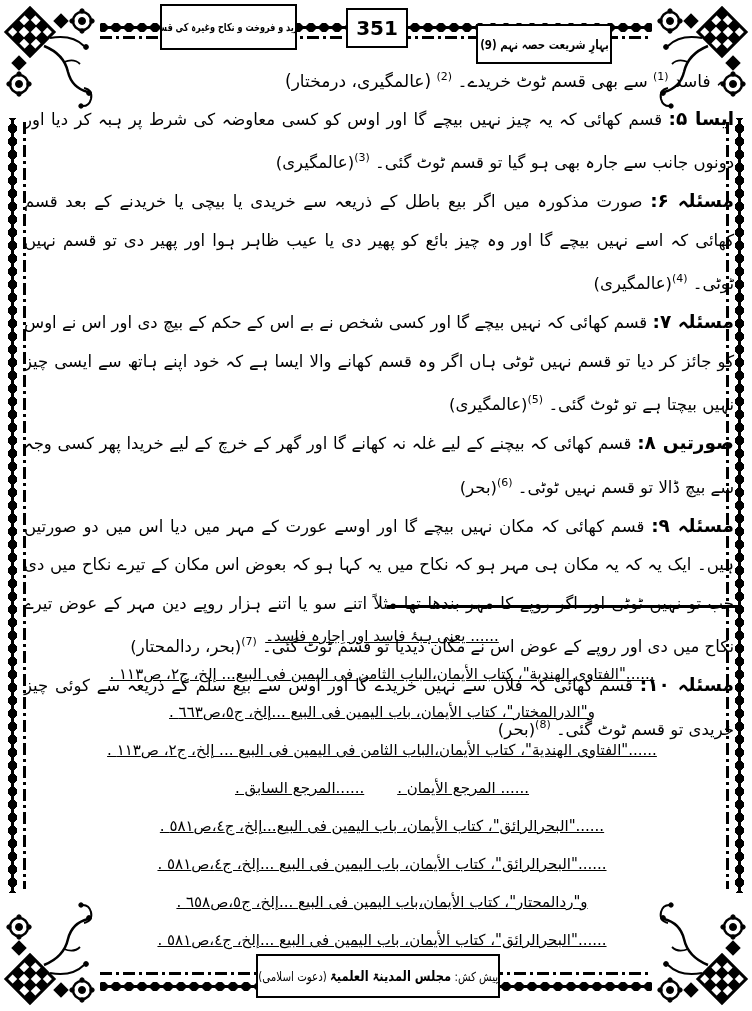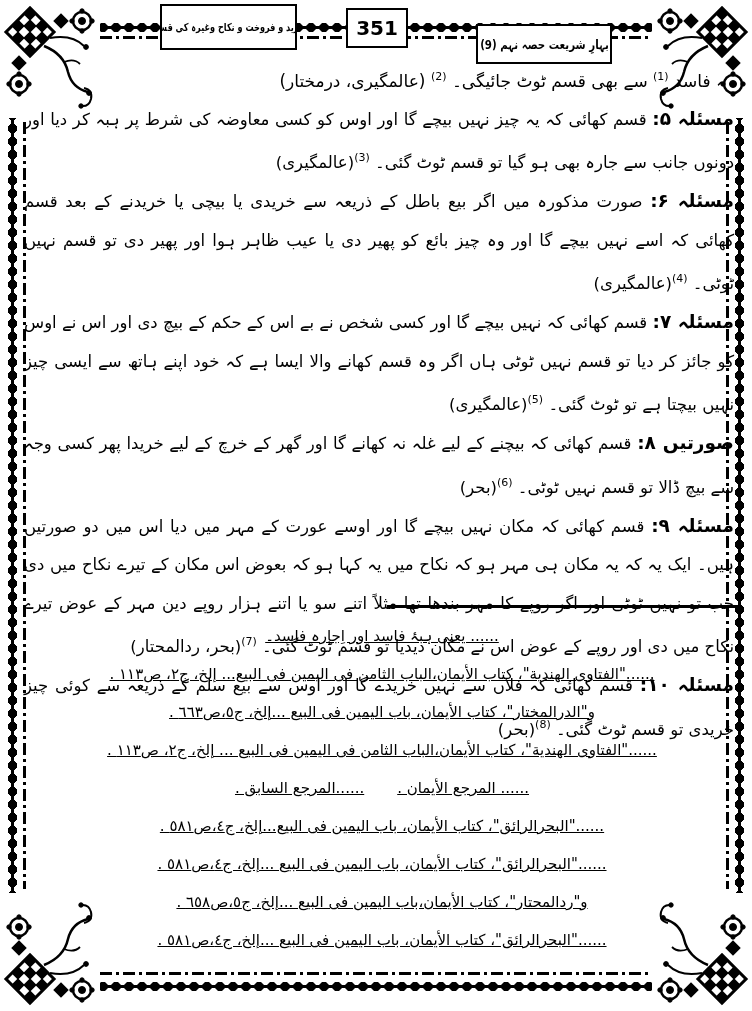--- a/index.html
+++ b/index.html
@@ -225,26 +225,26 @@
     <span>351</span>
   </div>
   <div class="hbox box-right-title">
     <span class="squeeze80">بہارِ شریعت حصہ نہم (9)</span>
   </div>
 
   <div class="text-area">
     <p class="intro-line">
       <span>کہ فاسد</span>
       <span class="sup">(1)</span>
-      <span>سے بھی قسم ٹوٹ جائیگی۔</span>
+      <span>سے بھی قسم ٹوٹ خریدے۔</span>
       <span class="sup">(2)</span>
       <span>(عالمگیری، درمختار)</span>
     </p>
     <div>
-        <div class="masla"><span class="masla-label">مسئلہ ۵:</span> <span>قسم کھائی کہ یہ چیز نہیں بیچے گا اور اوس کو کسی معاوضہ کی شرط پر ہبہ کر دیا اور دونوں جانب سے جارہ بھی ہو گیا تو قسم ٹوٹ گئی۔</span> <span class="sup">(3)</span><span>(عالمگیری)</span></div>
+        <div class="masla"><span class="masla-label">ایسا ۵:</span> <span>قسم کھائی کہ یہ چیز نہیں بیچے گا اور اوس کو کسی معاوضہ کی شرط پر ہبہ کر دیا اور دونوں جانب سے جارہ بھی ہو گیا تو قسم ٹوٹ گئی۔</span> <span class="sup">(3)</span><span>(عالمگیری)</span></div>
         <div class="masla"><span class="masla-label">مسئلہ ۶:</span> <span>صورت مذکورہ میں اگر بیع باطل کے ذریعہ سے خریدی یا بیچی یا خریدنے کے بعد قسم کھائی کہ اسے نہیں بیچے گا اور وہ چیز بائع کو پھیر دی یا عیب ظاہر ہوا اور پھیر دی تو قسم نہیں ٹوٹی۔</span> <span class="sup">(4)</span><span>(عالمگیری)</span></div>
         <div class="masla"><span class="masla-label">مسئلہ ۷:</span> <span>قسم کھائی کہ نہیں بیچے گا اور کسی شخص نے بے اس کے حکم کے بیچ دی اور اس نے اوس کو جائز کر دیا تو قسم نہیں ٹوٹی ہاں اگر وہ قسم کھانے والا ایسا ہے کہ خود اپنے ہاتھ سے ایسی چیز نہیں بیچتا ہے تو ٹوٹ گئی۔</span> <span class="sup">(5)</span><span>(عالمگیری)</span></div>
         <div class="masla"><span class="masla-label">صورتیں ۸:</span> <span>قسم کھائی کہ بیچنے کے لیے غلہ نہ کھانے گا اور گھر کے خرچ کے لیے خریدا پھر کسی وجہ سے بیچ ڈالا تو قسم نہیں ٹوٹی۔</span> <span class="sup">(6)</span><span>(بحر)</span></div>
         <div class="masla"><span class="masla-label">مسئلہ ۹:</span> <span>قسم کھائی کہ مکان نہیں بیچے گا اور اوسے عورت کے مہر میں دیا اس میں دو صورتیں ہیں۔ ایک یہ کہ یہ مکان ہی مہر ہو کہ نکاح میں یہ کہا ہو کہ بعوض اس مکان کے تیرے نکاح میں دی جب تو نہیں ٹوٹی اور اگر روپے کا مہر بندھا تھا مثلاً اتنے سو یا اتنے ہزار روپے دین مہر کے عوض تیرے نکاح میں دی اور روپے کے عوض اس نے مکان دیدیا تو قسم ٹوٹ گئی۔</span> <span class="sup">(7)</span><span>(بحر، ردالمحتار)</span></div>
         <div class="masla"><span class="masla-label">مسئلہ ۱۰:</span> <span>قسم کھائی کہ فلاں سے نہیں خریدے گا اور اوس سے بیع سلم کے ذریعہ سے کوئی چیز خریدی تو قسم ٹوٹ گئی۔</span> <span class="sup">(8)</span><span>(بحر)</span></div>
       </div>
   </div>
 
   <div class="fn-rule"></div>
   <div class="footnotes">
@@ -252,14 +252,21 @@
       <div class="fn-line"><span class="fn-seg">......"الفتاوى الهندية"، كتاب الأيمان،الباب الثامن فى اليمين فى البيع... إلخ، ج٢، ص١١٣ .</span></div>
       <div class="fn-line"><span class="fn-seg">و"الدرالمختار"، كتاب الأيمان، باب اليمين فى البيع ...إلخ، ج٥،ص٦٦٣ .</span></div>
       <div class="fn-line"><span class="fn-seg">......"الفتاوى الهندية"، كتاب الأيمان،الباب الثامن فى اليمين فى البيع ... إلخ، ج٢، ص١١٣ .</span></div>
       <div class="fn-line"><span class="fn-seg">...... المرجع الأيمان .</span><span class="fn-seg">......المرجع السابق .</span></div>
       <div class="fn-line"><span class="fn-seg">......"البحرالرائق"، كتاب الأيمان، باب اليمين فى البيع...إلخ، ج٤،ص٥٨١ .</span></div>
       <div class="fn-line"><span class="fn-seg">......"البحرالرائق"، كتاب الأيمان، باب اليمين فى البيع ...إلخ، ج٤،ص٥٨١ .</span></div>
       <div class="fn-line"><span class="fn-seg">و"ردالمحتار"، كتاب الأيمان،باب اليمين فى البيع ...إلخ، ج٥،ص٦٥٨ .</span></div>
       <div class="fn-line"><span class="fn-seg">......"البحرالرائق"، كتاب الأيمان، باب اليمين فى البيع ...إلخ، ج٤،ص٥٨١ .</span></div>
     </div>
 
+  <div class="hbox box-footer">
+    <span class="squeeze80">
+      <span>پیش کش:</span>
+      <span class="publisher-bold">مجلس المدینۃ العلمیۃ</span>
+      <span>(دعوت اسلامی)</span>
+    </span>
+  </div>
 
 </div>
 
 </body></html>

